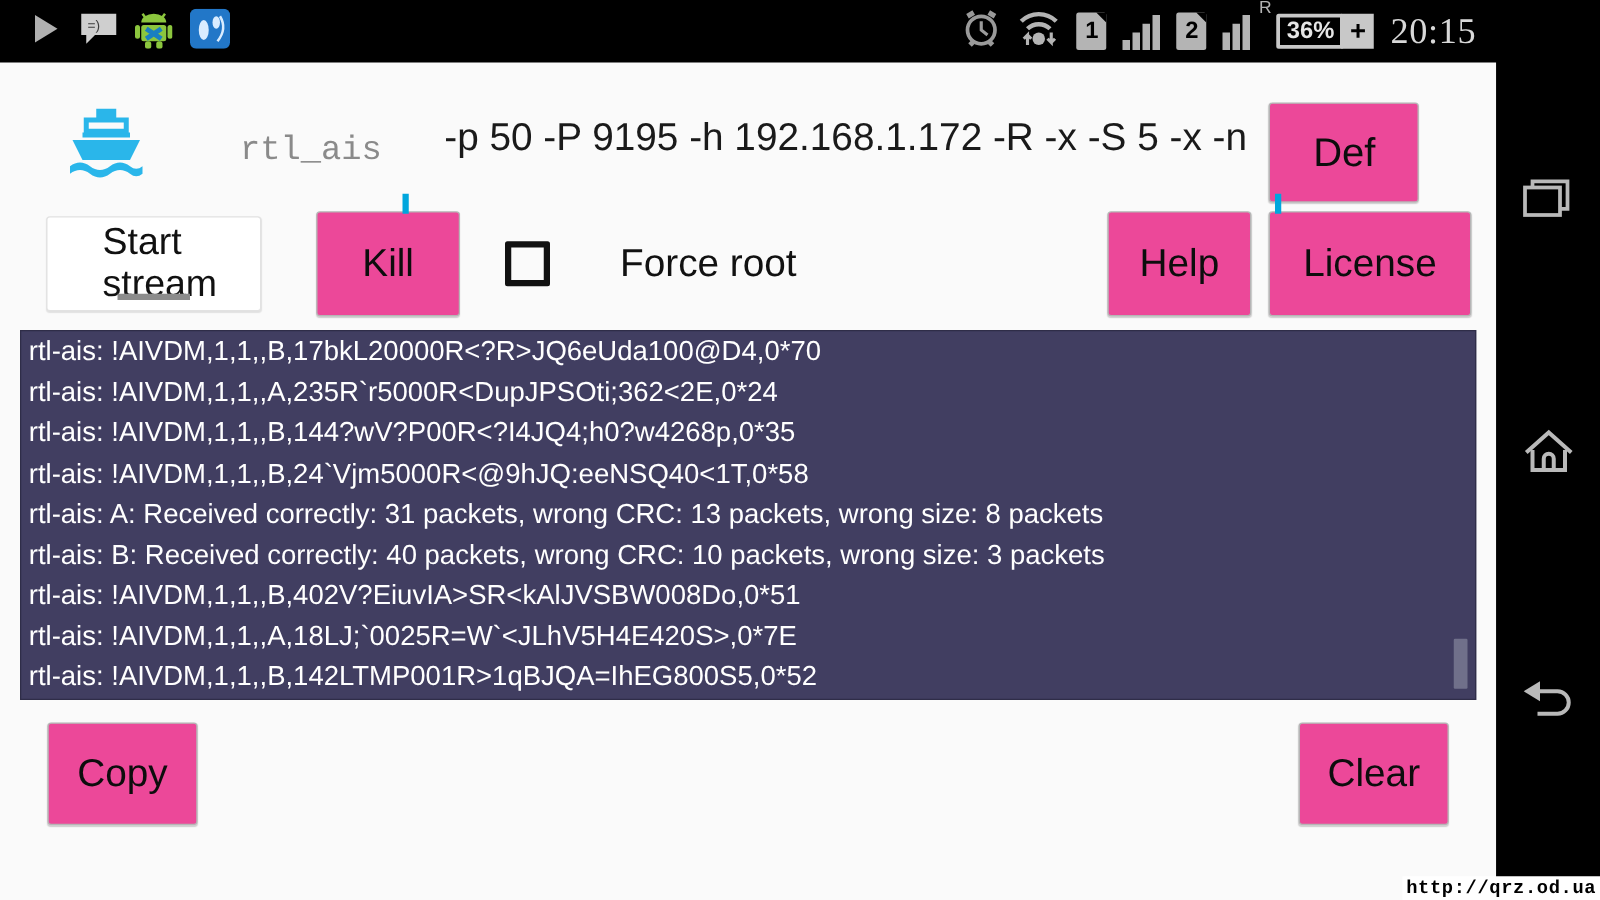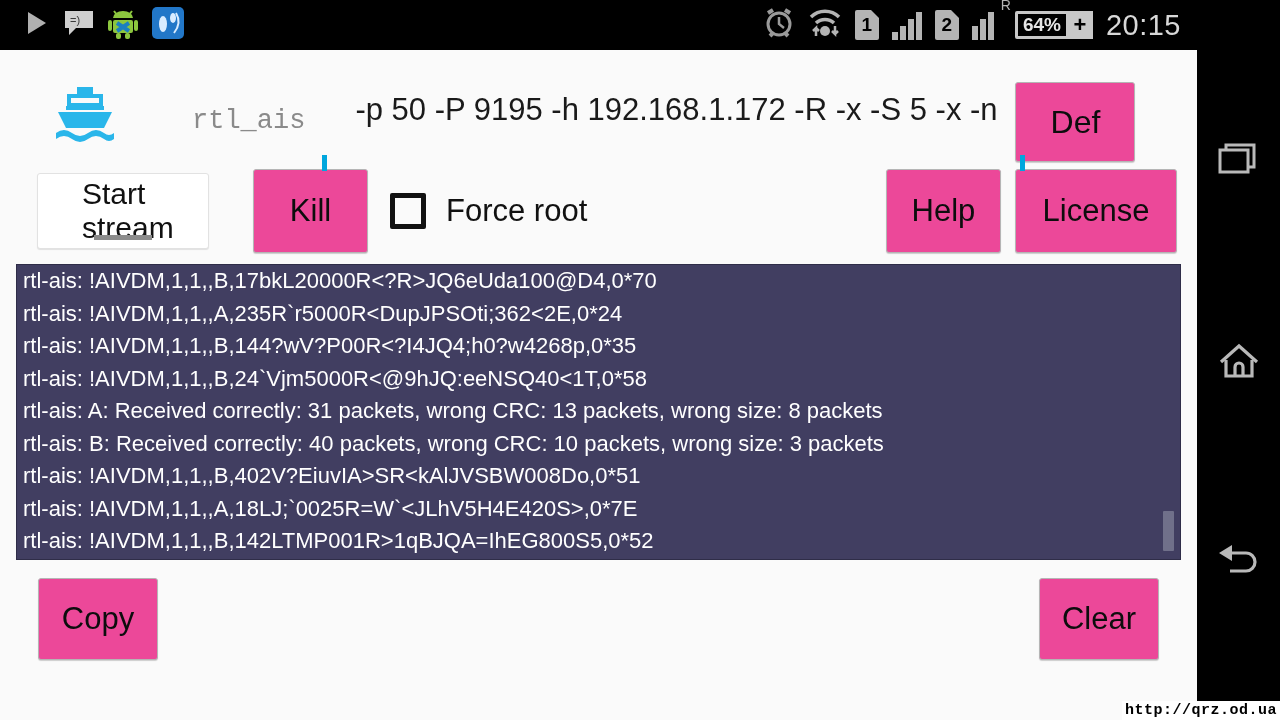--- a/index.html
+++ b/index.html
@@ -14,21 +14,21 @@
   
   #statusbar {
     position: absolute; left: 0; top: 0; width: 1197px; height: 50px;
     background: #000; display: flex; align-items: center;
   }
   #statusbar .left { display: flex; align-items: center; gap: 14px; padding-left: 22px; }
   #statusbar .right { margin-left: auto; display: flex; align-items: center; gap: 13px; padding-right: 16px; }
   .sb-icon { display: block; }
   .clock-text {
     color: #d8d8d8; font-size: 29px; letter-spacing: 0.5px;
-    font-family: Liberation Sans, sans-serif;
+    font-family: Liberation Serif, serif;
   }
   .sim-badge {
     width: 24px; height: 30px; background: #b4b4b4; color: #000;
     font-size: 19px; font-weight: bold; display: flex;
     align-items: center; justify-content: center; border-radius: 2px;
     position: relative;
   }
   .sim-badge::after {
     content: ""; position: absolute; top: 0; right: 0;
     border-top: 8px solid #000; border-left: 8px solid transparent;
@@ -103,21 +103,21 @@
     font-size: 30px; color: #111; cursor: pointer;
     box-shadow: 0 1px 1px rgba(0,0,0,0.1);
     padding-left: 44px;
   }
   #spinner-start-stream::after {
     content: ""; position: absolute; bottom: 8px; left: 50%;
     transform: translateX(-50%); width: 58px; height: 5px; background: #8c8c8c;
   }
   #kill-button { width: 115px; height: 84px; margin-left: 44px; }
   #force-root-wrap {
-    display: flex; align-items: flex-end; margin-left: 22px; cursor: pointer;
+    display: flex; align-items: flex-end; margin-left: 36px; cursor: pointer; gap: 36px;
   }
   #force-root-checkbox {
     width: 36px; height: 36px; border: 5px solid #111; background: #fafafa;
     border-radius: 2px; flex: 0 0 auto;
   }
   #force-root-label { font-size: 31px; color: #111; margin-left: 20px; white-space: nowrap; }
   #help-button { width: 115px; height: 84px; margin-left: auto; }
   #license-button { width: 162px; height: 84px; margin-left: 14px; margin-right: 4px; }
 
   
@@ -230,21 +230,21 @@
         <span>2</span>
       </span>
       <span class="bars" style="position:relative">
         <span class="roam-r">R</span>
         <i></i>
           <i></i>
           <i></i>
           <i></i>
       </span>
       <span class="battery">
-        <span class="batt-body">64%</span>
+        <span class="batt-body">36%</span>
         <span class="batt-plug">+</span>
       </span>
       <span class="clock-text">20:15</span>
     </div>
   </div>
 
   <div id="app">
 
     <div id="header-row">
       <span id="boat-icon">

